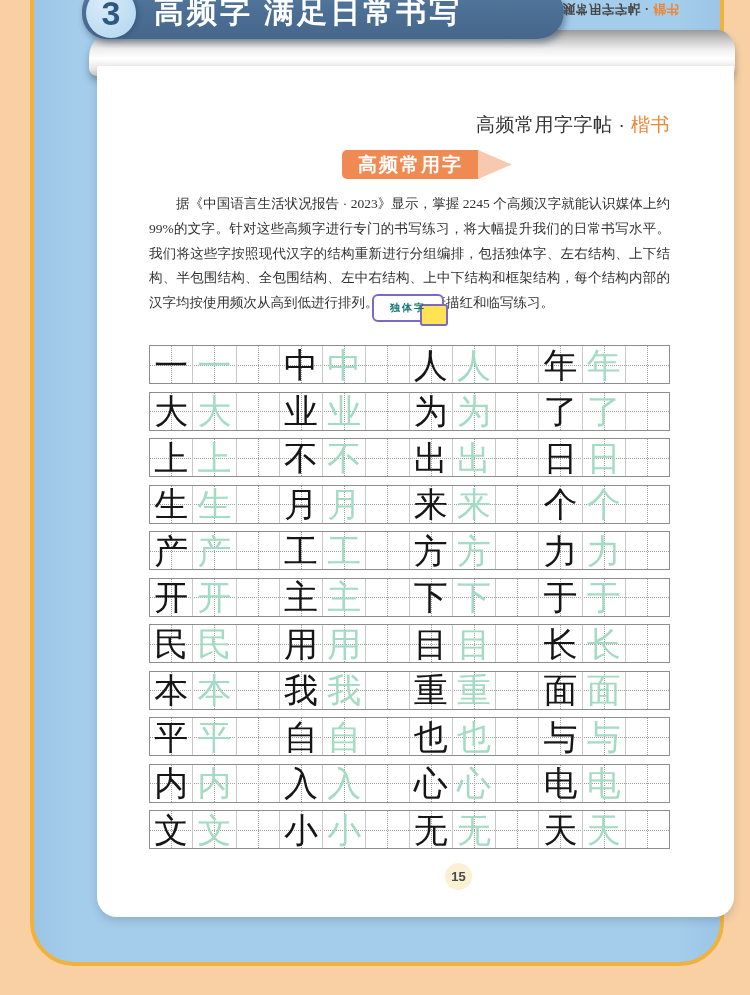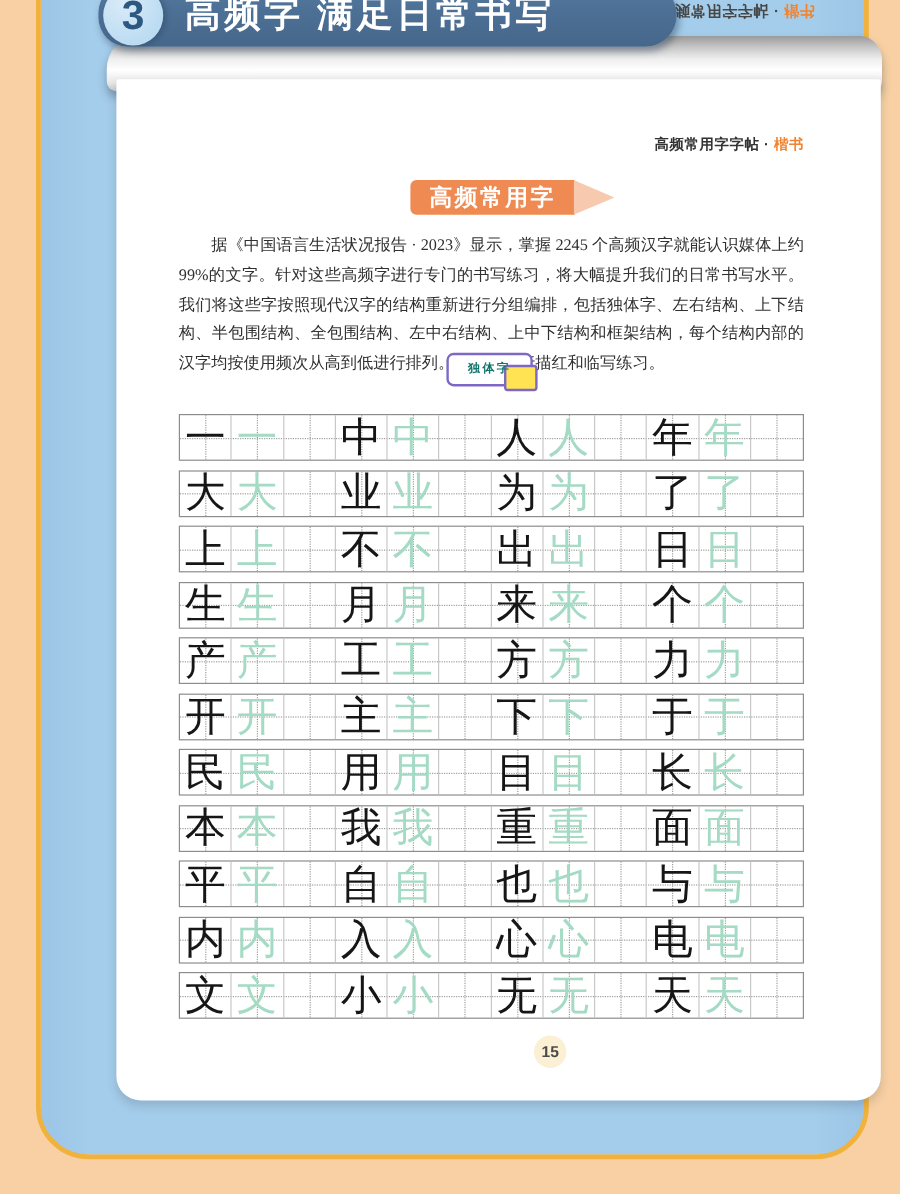--- a/index.html
+++ b/index.html
@@ -39,21 +39,21 @@
   .banner-num{position:absolute;left:52px;top:28px;width:50px;height:50px;border-radius:50%;
     background:radial-gradient(circle at 35% 30%,#d9ebf9 0%,var(--circle-blue) 70%);
     color:var(--num-blue);font-size:34px;font-weight:bold;display:flex;align-items:center;justify-content:center;
     box-shadow:3px 1px 4px rgba(35,60,90,.3);z-index:2;}
 
   
   .page{position:absolute;left:63px;top:106px;width:637px;height:851px;background:#fff;
     border-radius:2px 2px 20px 20px;box-shadow:0 4px 8px rgba(60,70,85,.2);}
 
   .page-header{position:absolute;top:46px;left:52px;width:521px;text-align:right;
-    font-size:12px;font-weight:bold;color:#333;letter-spacing:.5px;}
+    font-size:19px;font-weight:normal;color:#333;letter-spacing:.5px;}
   .page-header .accent{color:var(--accent-orange);}
 
   .orange-badge{position:absolute;top:84px;left:245px;display:flex;align-items:stretch;height:29px;}
   .badge-rect{background:var(--badge-orange);color:#fff;font-size:19px;font-weight:bold;
     letter-spacing:2px;border-radius:5px 0 0 5px;display:flex;align-items:center;padding:5px 16px;white-space:nowrap;}
   .badge-chevron{width:34px;height:29px;background:var(--badge-chevron);
     clip-path:polygon(0 0,100% 50%,0 100%);margin-left:-1px;}
 
   .intro{position:absolute;top:126px;left:52px;width:521px;font-size:13.5px;line-height:24.8px;
     color:var(--body-text);text-align:justify;text-indent:2em;font-family:"Liberation Serif",serif;}

